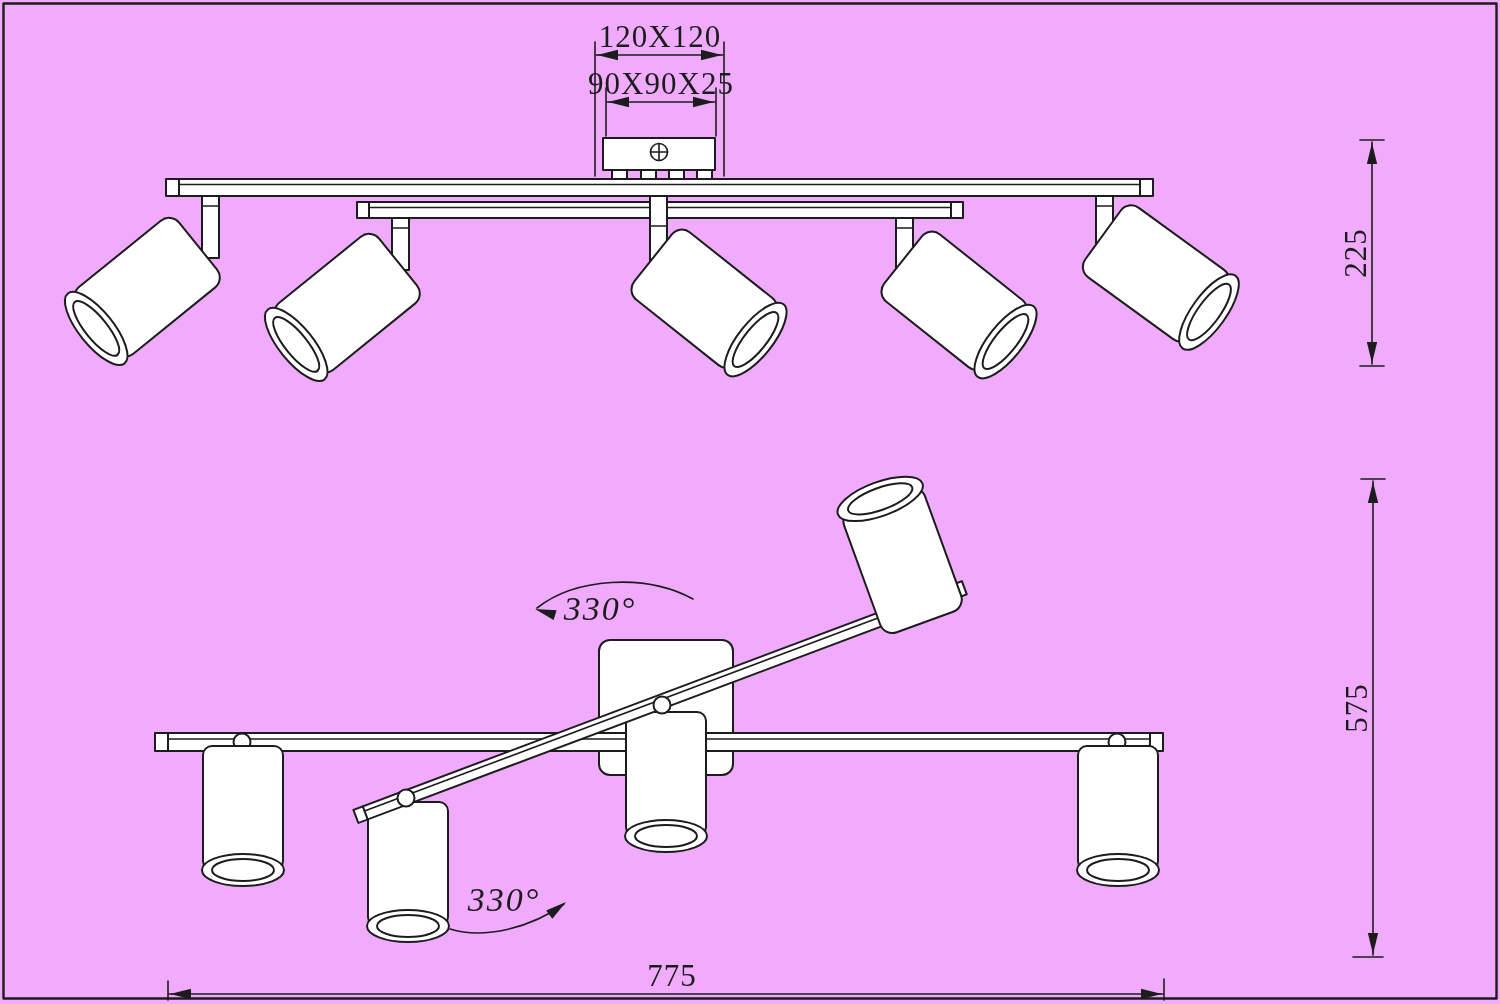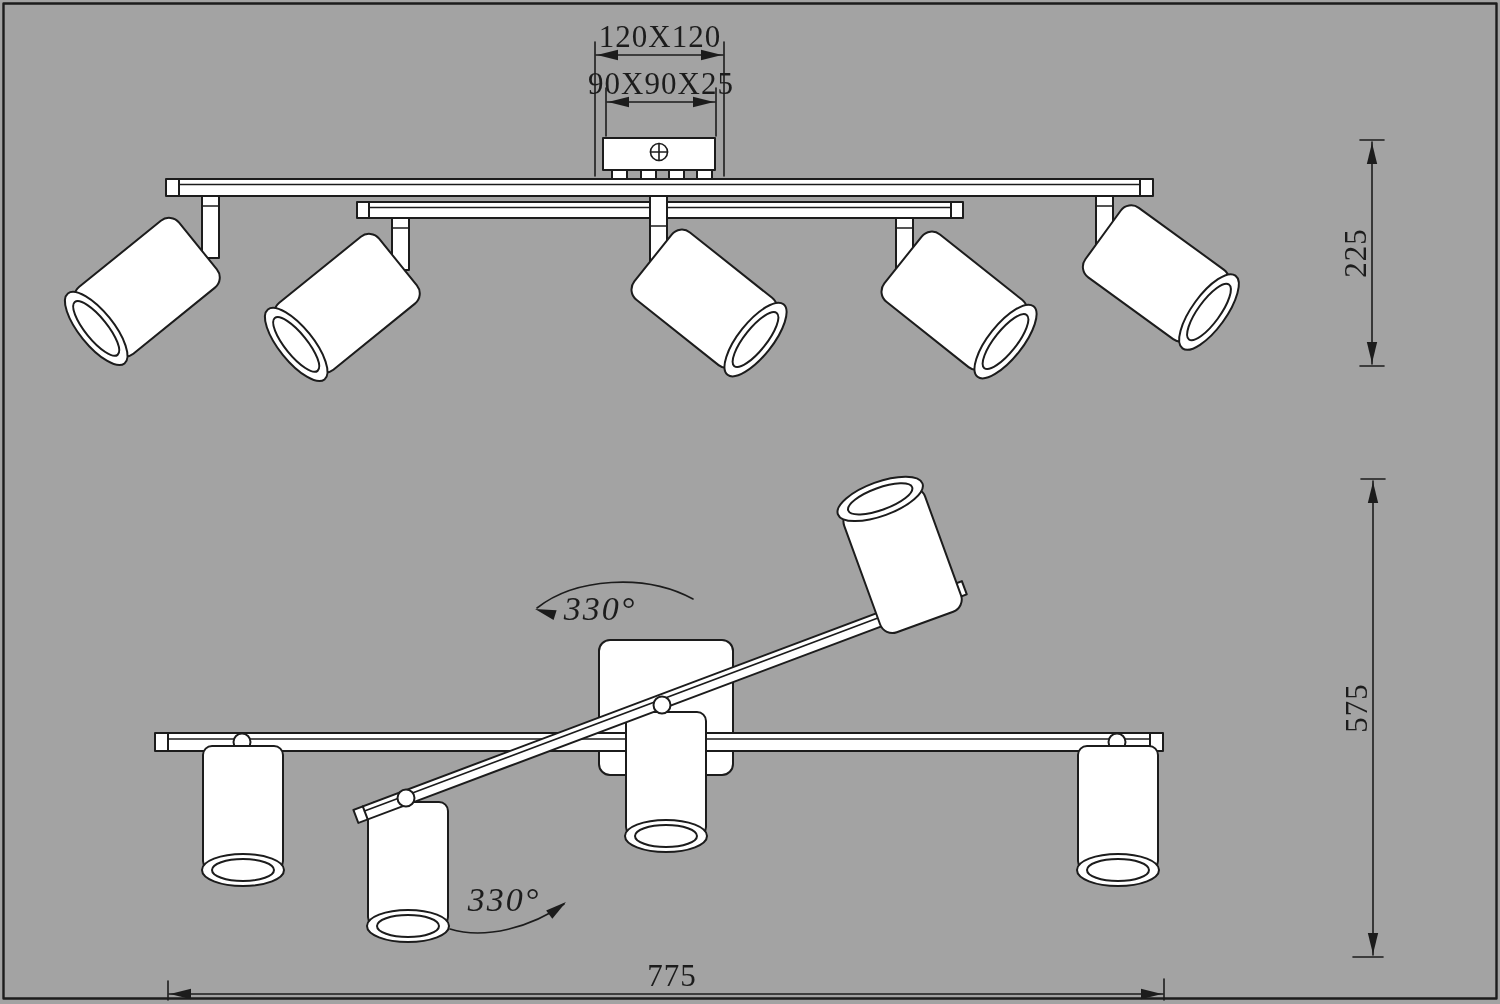--- a/index.html
+++ b/index.html
@@ -1,16 +1,16 @@
 <!DOCTYPE html>
 <html><head>
 <meta charset="utf-8">
 <style>
   html,body{margin:0;padding:0;background:#fff;}
-  .stage{position:relative;width:1500px;height:1004px;background:#a3a3a3;overflow:hidden;
+  .stage{position:relative;width:1500px;height:1004px;background:#f0abfc;overflow:hidden;
          font-family:"Liberation Serif", serif;}
   svg{display:block}
   .ln{stroke:#1c1c1c;stroke-width:2;fill:none;stroke-linecap:round;stroke-linejoin:round;}
   .thick{stroke-width:2.4;}
   .thin{stroke-width:1.6;}
   .fw{fill:#ffffff;}
   .fb{fill:#1c1c1c;stroke:none;}
   .dimtxt{font-family:"Liberation Serif", serif;font-size:31px;fill:#1c1c1c;letter-spacing:1px;}
   .angtxt{font-family:"Liberation Serif", serif;font-size:34px;font-style:italic;fill:#1c1c1c;letter-spacing:2px;}
 </style>

